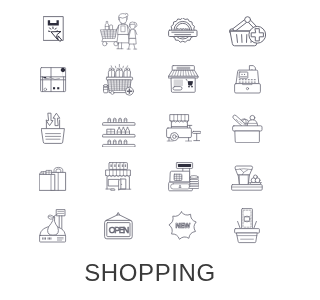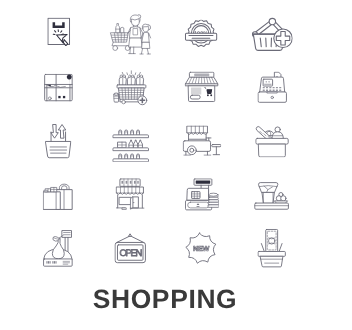--- a/index.html
+++ b/index.html
@@ -4,21 +4,21 @@
 <title>Shopping line icons</title>
 <style>
   html,body{margin:0;padding:0;background:#ffffff;}
   body{width:300px;height:300px;overflow:hidden;font-family:"Liberation Sans",sans-serif;
        -webkit-font-smoothing:antialiased;}
   #poster{position:relative;width:300px;height:300px;background:#ffffff;}
   .cell{position:absolute;width:65px;height:50px;display:flex;align-items:center;justify-content:center;}
   .ico{display:flex;align-items:center;justify-content:center;line-height:0;}
   .ico svg{display:block;}
   #page-title{position:absolute;left:0;width:300px;top:259px;text-align:center;
-              font-size:24px;line-height:28px;font-weight:bold;letter-spacing:0.6px;color:#3a3a3a;}
+              font-size:24px;line-height:28px;font-weight:normal;letter-spacing:0.6px;color:#3a3a3a;}
 </style>
 </head>
 <body>
 
 <div id="poster">
 <div id="icon-grid">
   <div class="cell" style="left:20.5px;top:5.5px" title="">
     <span class="ico">
           <svg viewBox="0 0 21 29" width="21" height="29" fill="none" stroke="#6b6b78" stroke-width="1.0" stroke-linejoin="round" stroke-linecap="round">
             <rect x="0.6" y="0.6" width="19.6" height="23.8" stroke-width="0.95"></rect>

